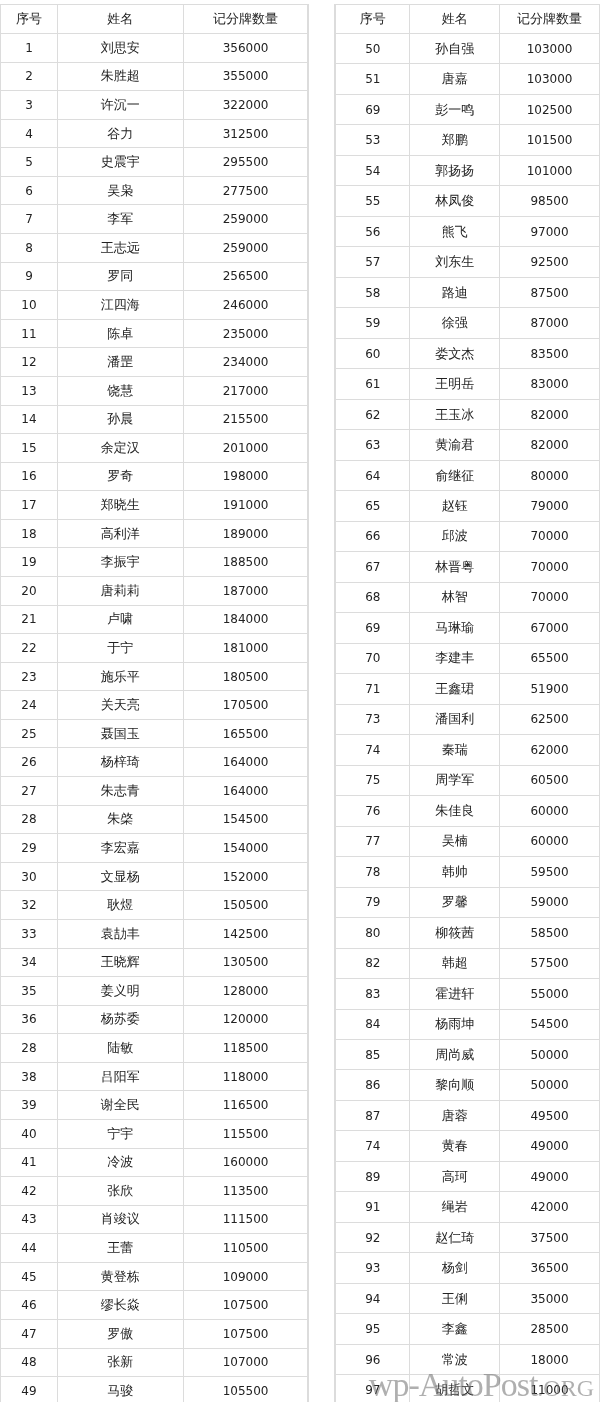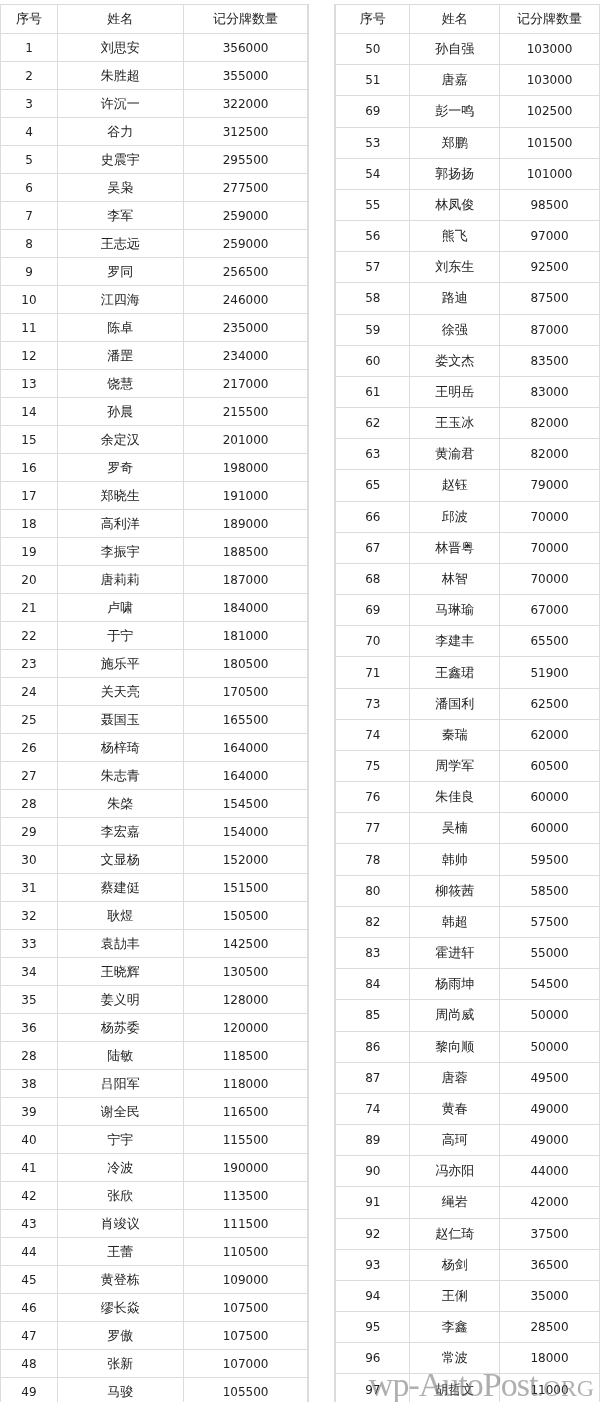--- a/index.html
+++ b/index.html
@@ -180,25 +180,20 @@
           <td class="num">29</td>
           <td>李宏嘉</td>
           <td class="num">154000</td>
         </tr>
         <tr>
           <td class="num">30</td>
           <td>文显杨</td>
           <td class="num">152000</td>
         </tr>
         <tr>
-          <td class="num">31</td>
-          <td>蔡建侹</td>
-          <td class="num">151500</td>
-        </tr>
-        <tr>
           <td class="num">32</td>
           <td>耿煜</td>
           <td class="num">150500</td>
         </tr>
         <tr>
           <td class="num">33</td>
           <td>袁劼丰</td>
           <td class="num">142500</td>
         </tr>
         <tr>
@@ -232,21 +227,21 @@
           <td class="num">116500</td>
         </tr>
         <tr>
           <td class="num">40</td>
           <td>宁宇</td>
           <td class="num">115500</td>
         </tr>
         <tr>
           <td class="num">41</td>
           <td>冷波</td>
-          <td class="num">190000</td>
+          <td class="num">160000</td>
         </tr>
         <tr>
           <td class="num">42</td>
           <td>张欣</td>
           <td class="num">113500</td>
         </tr>
         <tr>
           <td class="num">43</td>
           <td>肖竣议</td>
           <td class="num">111500</td>
@@ -364,20 +359,25 @@
           <td class="num">62</td>
           <td>王玉冰</td>
           <td class="num">82000</td>
         </tr>
         <tr>
           <td class="num">63</td>
           <td>黄渝君</td>
           <td class="num">82000</td>
         </tr>
         <tr>
+          <td class="num">64</td>
+          <td>俞继征</td>
+          <td class="num">80000</td>
+        </tr>
+        <tr>
           <td class="num">65</td>
           <td>赵钰</td>
           <td class="num">79000</td>
         </tr>
         <tr>
           <td class="num">66</td>
           <td>邱波</td>
           <td class="num">70000</td>
         </tr>
         <tr>
@@ -429,20 +429,25 @@
           <td class="num">77</td>
           <td>吴楠</td>
           <td class="num">60000</td>
         </tr>
         <tr>
           <td class="num">78</td>
           <td>韩帅</td>
           <td class="num">59500</td>
         </tr>
         <tr>
+          <td class="num">79</td>
+          <td>罗馨</td>
+          <td class="num">59000</td>
+        </tr>
+        <tr>
           <td class="num">80</td>
           <td>柳筱茜</td>
           <td class="num">58500</td>
         </tr>
         <tr>
           <td class="num">82</td>
           <td>韩超</td>
           <td class="num">57500</td>
         </tr>
         <tr>
@@ -472,25 +477,20 @@
         </tr>
         <tr>
           <td class="num">74</td>
           <td>黄春</td>
           <td class="num">49000</td>
         </tr>
         <tr>
           <td class="num">89</td>
           <td>高珂</td>
           <td class="num">49000</td>
-        </tr>
-        <tr>
-          <td class="num">90</td>
-          <td>冯亦阳</td>
-          <td class="num">44000</td>
         </tr>
         <tr>
           <td class="num">91</td>
           <td>绳岩</td>
           <td class="num">42000</td>
         </tr>
         <tr>
           <td class="num">92</td>
           <td>赵仁琦</td>
           <td class="num">37500</td>

